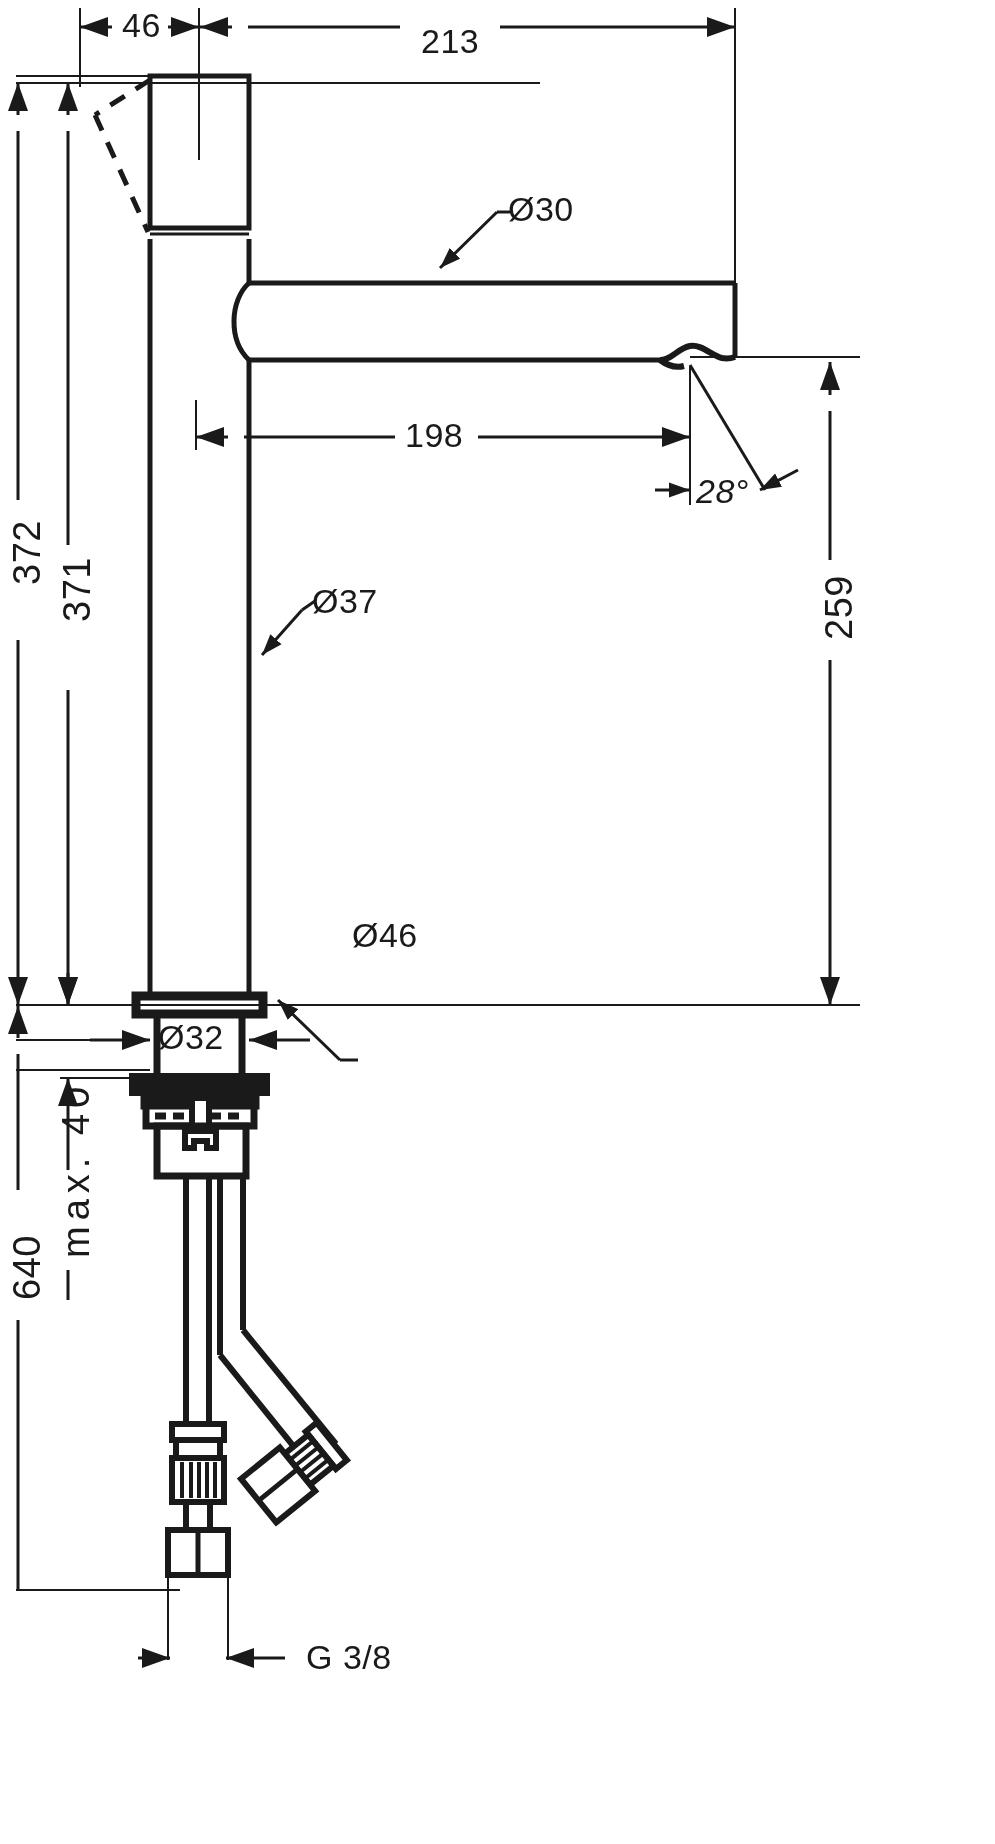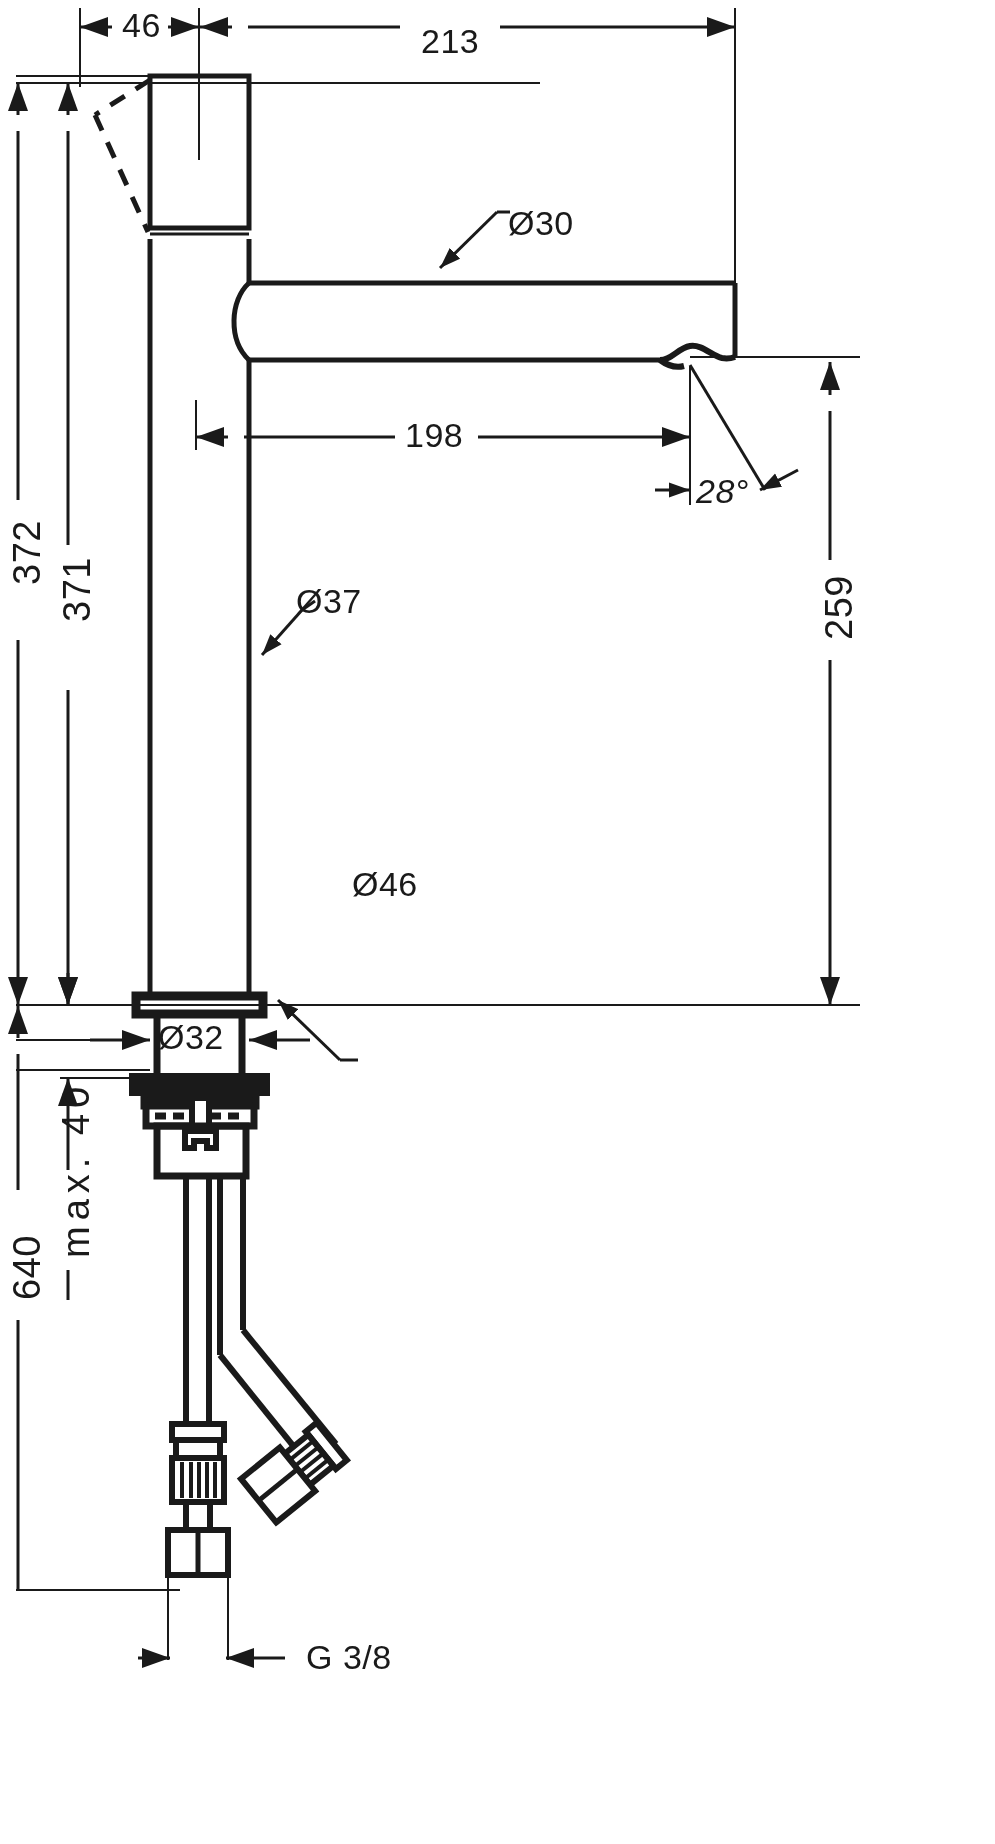--- a/index.html
+++ b/index.html
@@ -226,35 +226,35 @@
       <line x1="258" y1="1658" x2="285" y2="1658"></line>
     </g>
 
   </g>
 </svg>
 
 <div class="lbl dim" style="left:122px;top:6px;">46</div>
 
 <div class="lbl dim" style="left:421px;top:6px;margin-top:16px;">213</div>
 
-<div class="lbl dim" style="left:508px;top:204px;">Ø30</div>
+<div class="lbl dim" style="left:508px;top:190px;">Ø30</div>
 
 <div class="lbl dimv" style="left:6px;top:585px;">372</div>
 
 <div class="lbl dimv" style="left:56px;top:622px;">371</div>
 
 <div class="lbl dim" style="left:405px;top:416px;">198</div>
 
 <div class="lbl dim" style="left:696px;top:472px;font-style:italic;">28°</div>
 
 <div class="lbl dimv" style="left:818px;top:640px;">259</div>
 
-<div class="lbl dim" style="left:296px;top:582px;">Ø37</div>
-
-<div class="lbl dim" style="left:352px;top:865px;">Ø46</div>
+<div class="lbl dim" style="left:312px;top:582px;">Ø37</div>
+
+<div class="lbl dim" style="left:352px;top:916px;">Ø46</div>
 
 <div class="lbl dim" style="left:158px;top:1018px;text-align:right;">Ø32</div>
 
 <div class="lbl dimv spaced" style="left:55px;top:1258px;">max. 40</div>
 
 <div class="lbl dimv" style="left:6px;top:1300px;">640</div>
 
 <div class="lbl dim" style="left:278px;top:1638px;margin-left:28px;">G 3/8</div>
 
 </div>

